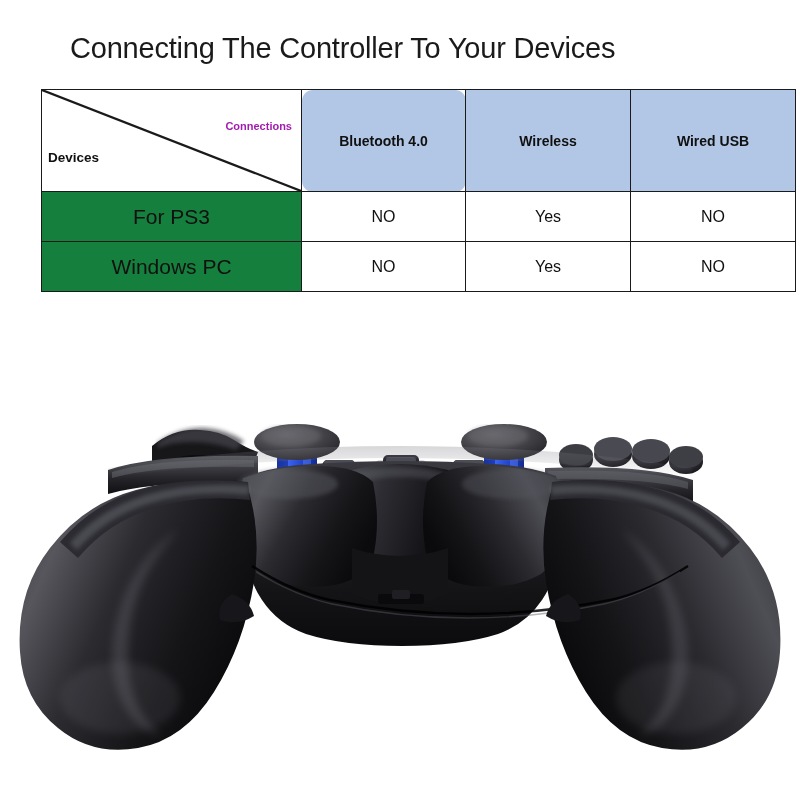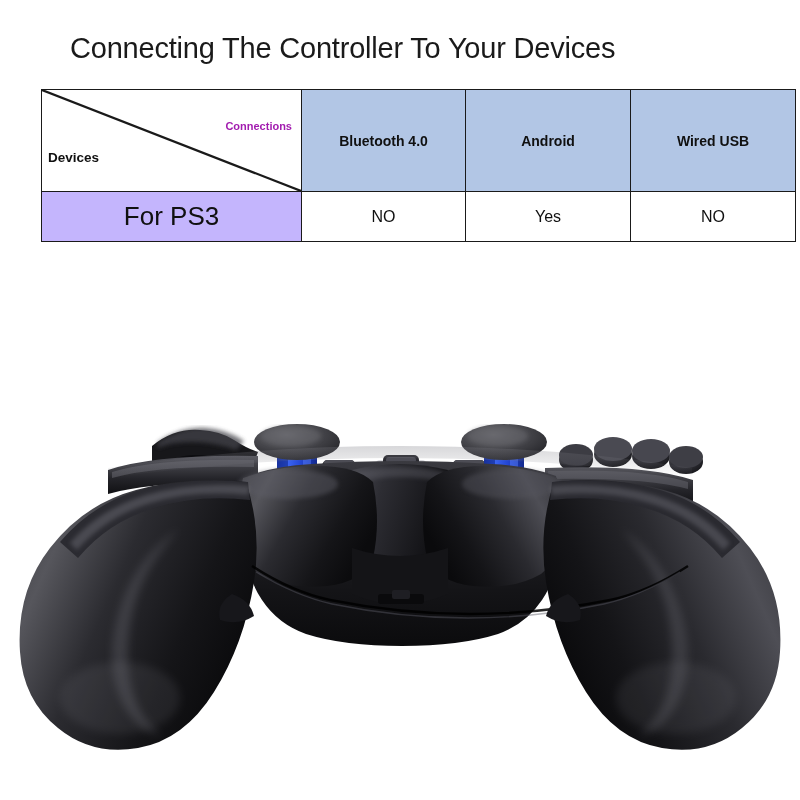--- a/index.html
+++ b/index.html
@@ -31,21 +31,21 @@
     border-collapse:collapse;
     table-layout:fixed;
   }
   #compat-table td{
     border:1.6px solid #1a1a1a;
     text-align:center;
     vertical-align:middle;
     color:#101010;
   }
   .col-device{width:259px;}
-  .col-conn{width:161px;}
+  .col-conn{width:161px;border-radius:11px;}
   .col-conn2{width:162px;}
   .col-conn3{width:162px;}
 
   
   #corner-cell{
     height:99px;
     position:relative;
     background:#ffffff;
     padding:0;
   }
@@ -70,23 +70,23 @@
   }
 
   .header-cell{
     background:#b2c6e5;
     height:99px;
     font-size:14px;
     font-weight:bold;
   }
 
   .device-cell{
-    background:#c4b5fd;
+    background:#15803d;
     height:47px;
-    font-size:26px;
+    font-size:21px;
     font-weight:400;
   }
   .value-cell{
     background:#ffffff;
     height:47px;
     font-size:16px;
     font-weight:400;
     margin-left:32px;
   }
 
@@ -108,32 +108,38 @@
   <tbody>
     <tr>
       <td id="corner-cell" class="col-device">
         <svg id="corner-diagonal" viewBox="0 0 259 99" preserveAspectRatio="none">
           <line x1="0" y1="0" x2="259" y2="99" stroke="#1a1a1a" stroke-width="2.2" vector-effect="non-scaling-stroke"></line>
         </svg>
         <span id="corner-connections">Connections</span>
         <span id="corner-devices">Devices</span>
       </td>
       <td class="header-cell col-conn">Bluetooth 4.0</td>
-      <td class="header-cell col-conn2">Android</td>
+      <td class="header-cell col-conn2">Wireless</td>
       <td class="header-cell col-conn3">Wired USB</td>
     </tr>
 
     <tr>
       <td class="device-cell">For PS3</td>
       <td class="value-cell">NO</td>
       <td class="value-cell">Yes</td>
       <td class="value-cell">NO</td>
     </tr>
 
 
+    <tr>
+      <td class="device-cell">Windows PC</td>
+      <td class="value-cell">NO</td>
+      <td class="value-cell">Yes</td>
+      <td class="value-cell">NO</td>
+    </tr>
 
   </tbody>
 </table>
 
 <div id="controller-photo">
   <svg id="controller-svg" viewBox="0 0 800 402">
     <defs>
       <linearGradient id="gripL" x1="0" y1="0" x2="1" y2="0.5">
         <stop offset="0%" stop-color="#3b3b40"></stop>
         <stop offset="22%" stop-color="#56565c"></stop>

